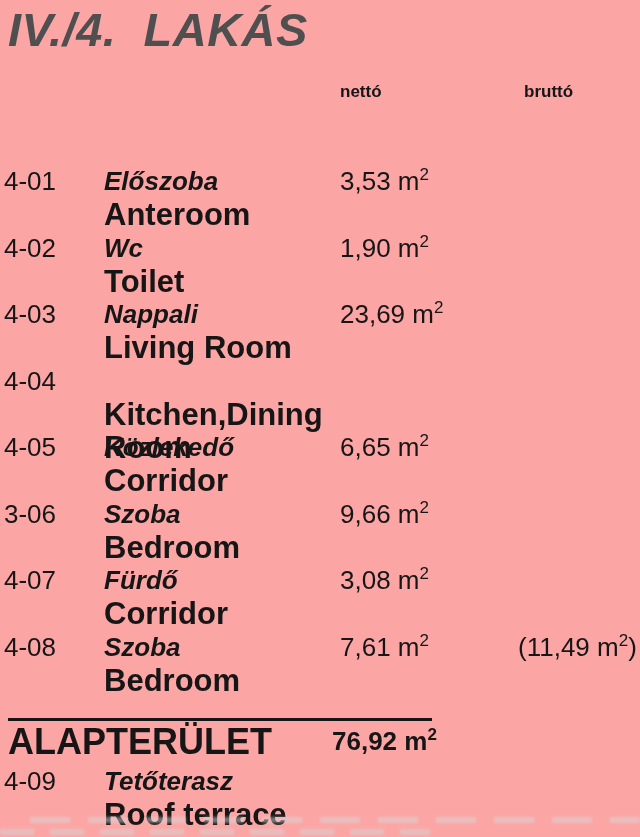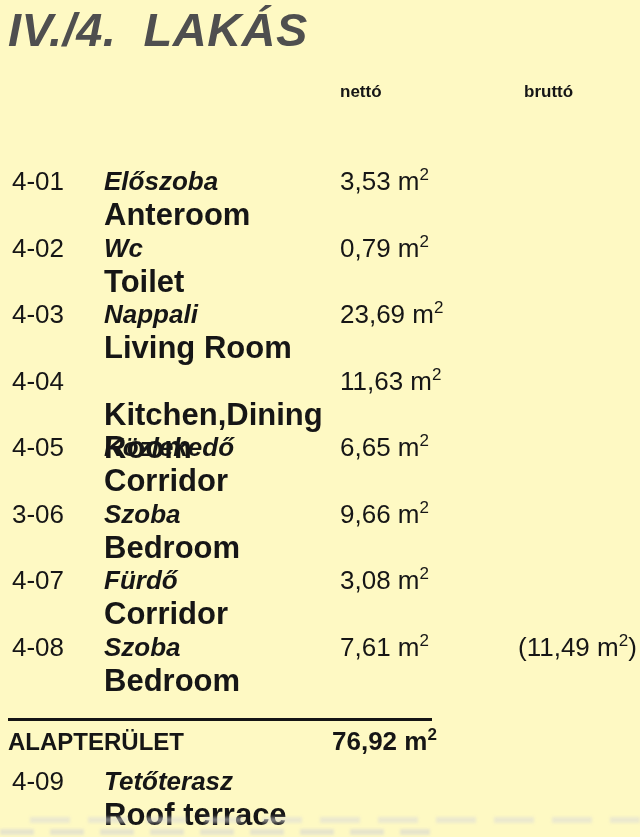--- a/index.html
+++ b/index.html
@@ -1,19 +1,19 @@
 <!DOCTYPE html>
 <html><head>
 <meta charset="utf-8">
 <style>
   html,body{margin:0;padding:0;background:#ffffff;}
   .page{
     position:relative;
     width:640px;height:837px;
-    background:#fef9c3;
+    background:#fca5a5;
     font-family:"Liberation Sans", sans-serif;
     color:#161616;
     overflow:hidden;
   }
   .title{
     position:absolute;top:2px;left:8px;margin:0;
     font-size:47px;font-weight:700;font-style:italic;
     letter-spacing:0.5px;color:#4f4f4f;white-space:pre;
   }
   .headers{position:absolute;top:82px;left:0;width:100%;height:28px;}
@@ -23,38 +23,38 @@
 
   .body-table{position:absolute;top:165px;left:0;right:0;}
   .row{
     display:grid;
     grid-template-columns:104px 236px 178px 1fr;
     grid-auto-rows:33.2px;
     height:66.5px;
     font-size:26px;line-height:33px;
   }
   .row.tight{height:auto;grid-auto-rows:33px 28px;margin-top:6px;}
-  .c-code{grid-column:1;grid-row:1;padding-left:12px;}
+  .c-code{grid-column:1;grid-row:1;padding-left:4px;}
   .c-name{grid-column:2;grid-row:1;font-weight:700;font-style:italic;}
   .c-net{grid-column:3;grid-row:1;}
   .c-gross{grid-column:4;grid-row:1;}
   .c-en{grid-column:2;grid-row:2;font-size:31px;font-weight:bold;}
   .sup{font-size:17px;vertical-align:baseline;position:relative;top:-10px;}
 
   .sep{
     width:424px;margin:21px 0 0 8px;
     border:none;border-top:3px solid #151515;height:0;
   }
   .summary-row{
     display:grid;
     grid-template-columns:332px 178px 1fr;
     height:34px;margin-top:4px;
     font-size:26px;line-height:33px;
   }
-  .s-label{grid-column:1;padding-left:8px;font-size:24px;font-weight:700;}
+  .s-label{grid-column:1;padding-left:8px;font-size:36px;font-weight:700;}
   .s-net{grid-column:2;font-weight:700;}
 
   .noise-a{
     position:absolute;top:817px;left:30px;right:0;height:6px;opacity:.5;
     background:repeating-linear-gradient(90deg,#d9d9d9 0 40px,transparent 40px 58px);
     filter:blur(1.5px);
   }
   .noise-b{
     position:absolute;top:829px;left:0;width:430px;height:6px;opacity:.55;
     background:repeating-linear-gradient(90deg,#d4d4d4 0 34px,transparent 34px 50px);
@@ -78,34 +78,33 @@
     <div class="row">
       <span class="c-code">4-01</span>
       <span class="c-name">Előszoba</span>
       <span class="c-net"><span>3,53</span><span> m</span><sup class="sup">2</sup></span>
       <span class="c-en">Anteroom</span>
     </div>
 
     <div class="row">
       <span class="c-code">4-02</span>
       <span class="c-name">Wc</span>
-      <span class="c-net"><span>0,79</span><span> m</span><sup class="sup">2</sup></span>
+      <span class="c-net"><span>1,90</span><span> m</span><sup class="sup">2</sup></span>
       <span class="c-en">Toilet</span>
     </div>
 
     <div class="row">
       <span class="c-code">4-03</span>
       <span class="c-name">Nappali</span>
       <span class="c-net"><span>23,69</span><span> m</span><sup class="sup">2</sup></span>
       <span class="c-en">Living Room</span>
     </div>
 
     <div class="row">
       <span class="c-code">4-04</span>
-      <span class="c-net"><span>11,63</span><span> m</span><sup class="sup">2</sup></span>
       <span class="c-en">Kitchen,Dining Room</span>
     </div>
 
     <div class="row">
       <span class="c-code">4-05</span>
       <span class="c-name">Közlekedő</span>
       <span class="c-net"><span>6,65</span><span> m</span><sup class="sup">2</sup></span>
       <span class="c-en">Corridor</span>
     </div>
 

